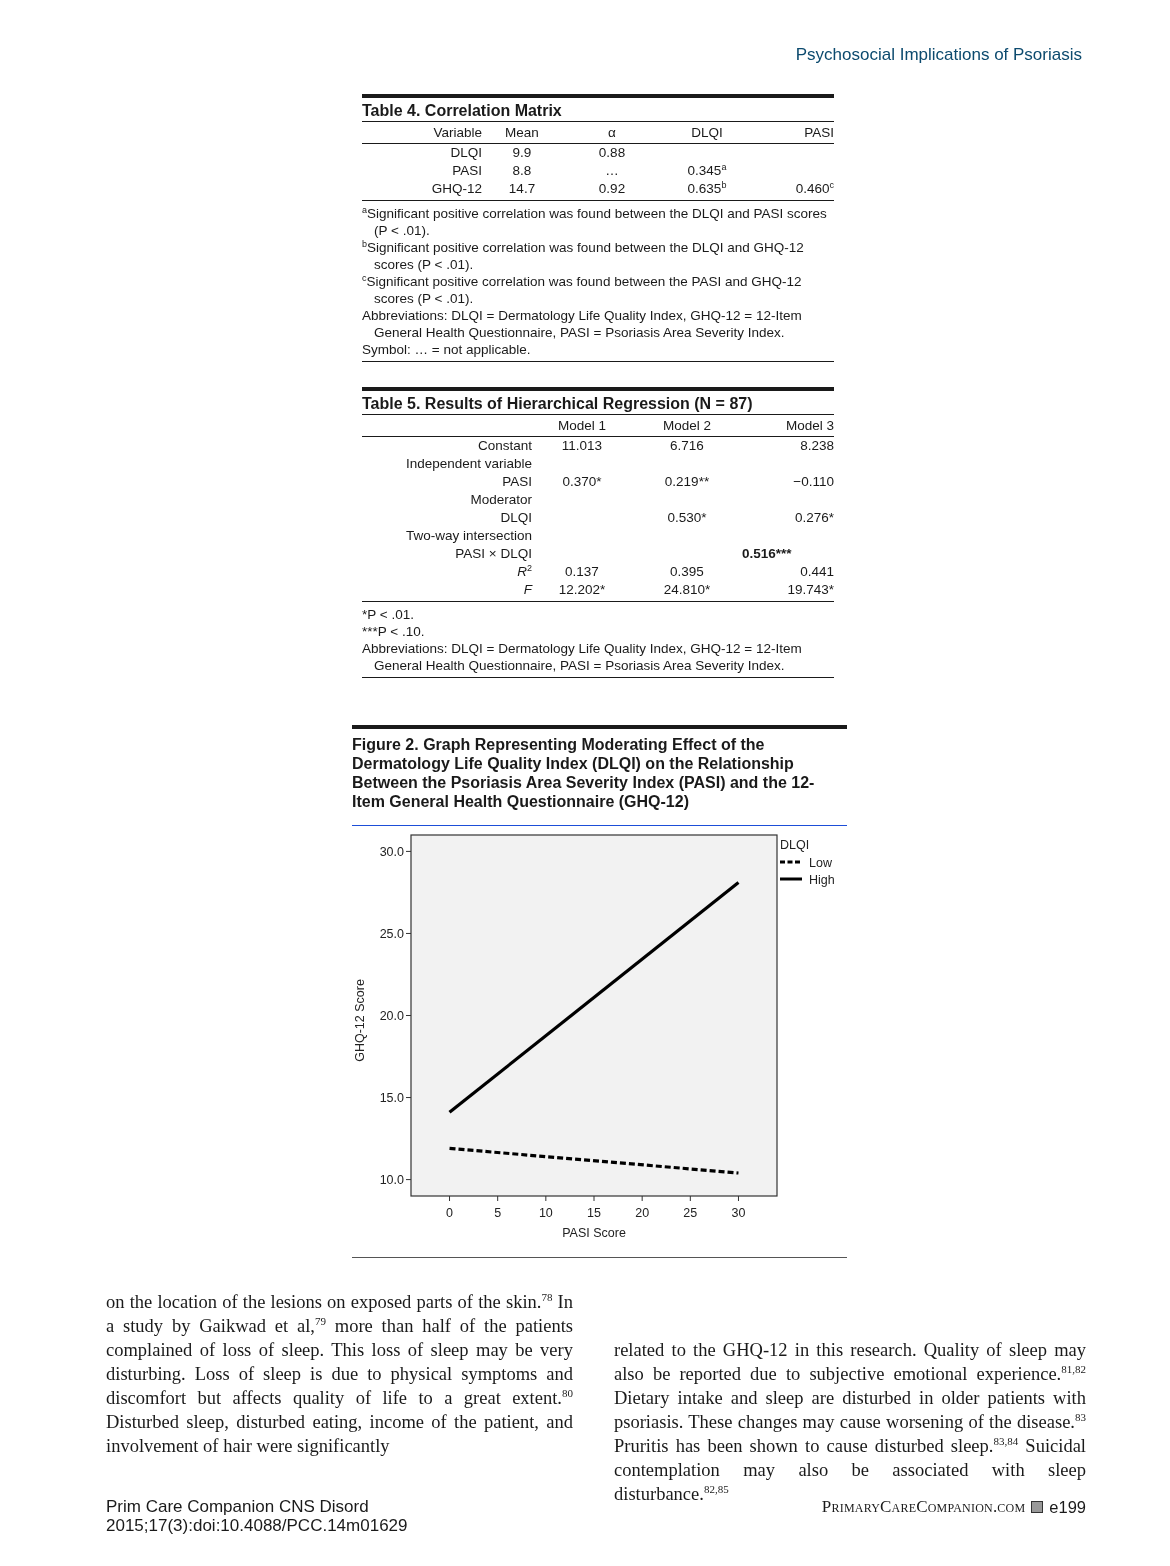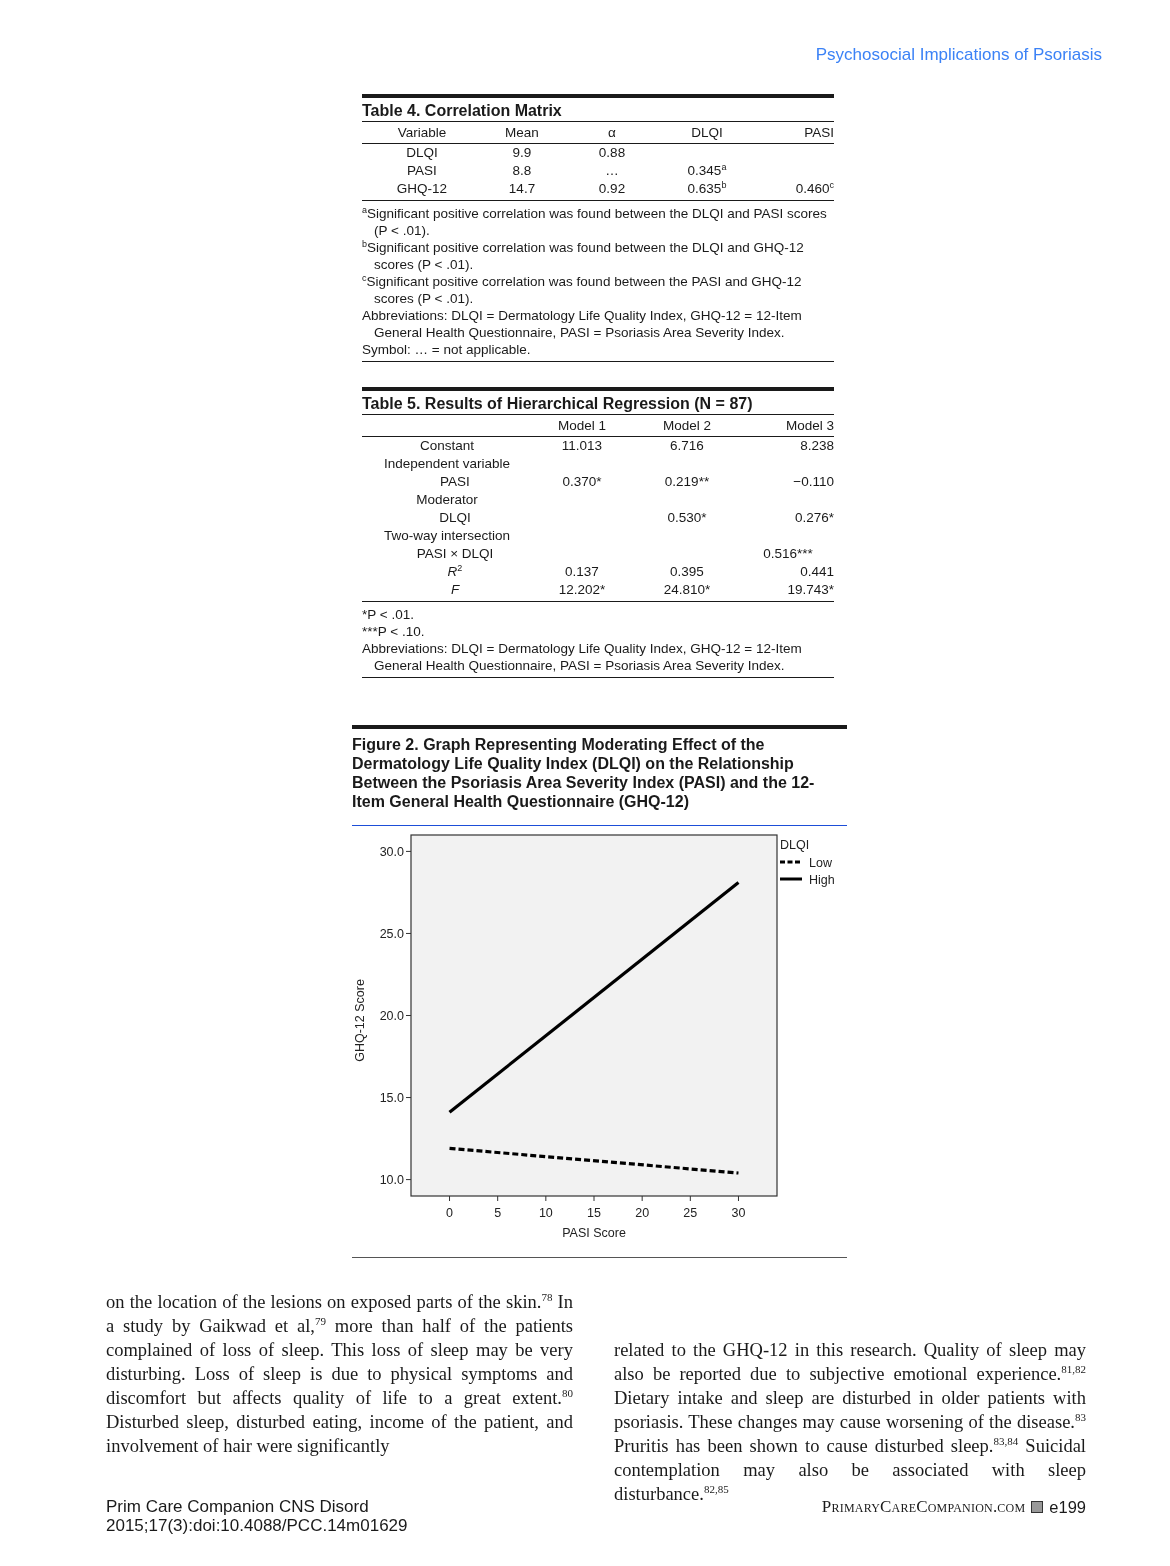--- a/index.html
+++ b/index.html
@@ -1,23 +1,23 @@
 <!DOCTYPE html>
 <html><head>
 <meta charset="utf-8">
 <style>
   html, body { margin: 0; padding: 0; background: #ffffff; }
   body { width: 1170px; height: 1566px; position: relative; overflow: hidden; color: #1a1a1a; font-family: "Liberation Sans", sans-serif; }
-  .running-head { position: absolute; top: 45px; right: 68px; font-size: 17px; color: #3b82f6; }
+  .running-head { position: absolute; top: 45px; right: 88px; font-size: 17px; color: #0c4a6e; }
   .block { position: absolute; left: 362px; width: 472px; }
   .rule-thick { border-top: 4px solid #1a1a1a; }
   .tbl-title { font-weight: bold; font-size: 16px; padding: 4px 0 1px 0; }
   table { width: 100%; border-collapse: collapse; font-size: 13.5px; }
   th { font-weight: normal; text-align: center; padding: 3px 0; border-top: 1px solid #1a1a1a; border-bottom: 1px solid #1a1a1a; }
-  th.left, td.left { text-align: center; }
+  th.left, td.left { text-align: right; }
   td { padding: 0; line-height: 18px; text-align: center; }
   tr.last td { border-bottom: 1px solid #1a1a1a; padding-bottom: 2px; }
   .ind { padding-left: 16px !important; }
   .ital { font-style: italic; }
   sup { font-size: 9px; line-height: 0; }
   .notes { font-size: 13.5px; line-height: 17px; padding-top: 4px; padding-bottom: 3px; border-bottom: 1px solid #1a1a1a; }
   .notes .hang { padding-left: 12px; text-indent: -12px; }
   .fig-block { position: absolute; left: 352px; width: 495px; top: 725px; }
   .fig-title { font-weight: bold; font-size: 16px; line-height: 19px; padding: 6px 0 14px 0; border-bottom: 1px solid #1d4ed8; }
   .chart { position: absolute; left: 352px; top: 830px; width: 495px; height: 425px; }
@@ -128,21 +128,21 @@
         <tr>
           <td class="left"><span>Two-way intersection</span></td>
           <td></td>
           <td></td>
           <td style="text-align: right;"></td>
         </tr>
         <tr>
           <td class="left ind"><span>PASI × DLQI</span></td>
           <td></td>
           <td></td>
-          <td style="text-align: center;">0.516***</td>
+          <td style="text-align: left; font-weight: bold;">0.516***</td>
         </tr>
         <tr>
           <td class="left ind"><span class="ital">R</span><sup>2</sup></td>
           <td>0.137</td>
           <td>0.395</td>
           <td style="text-align: right;">0.441</td>
         </tr>
         <tr class="last">
           <td class="left ind"><span class="ital">F</span></td>
           <td>12.202*</td>

